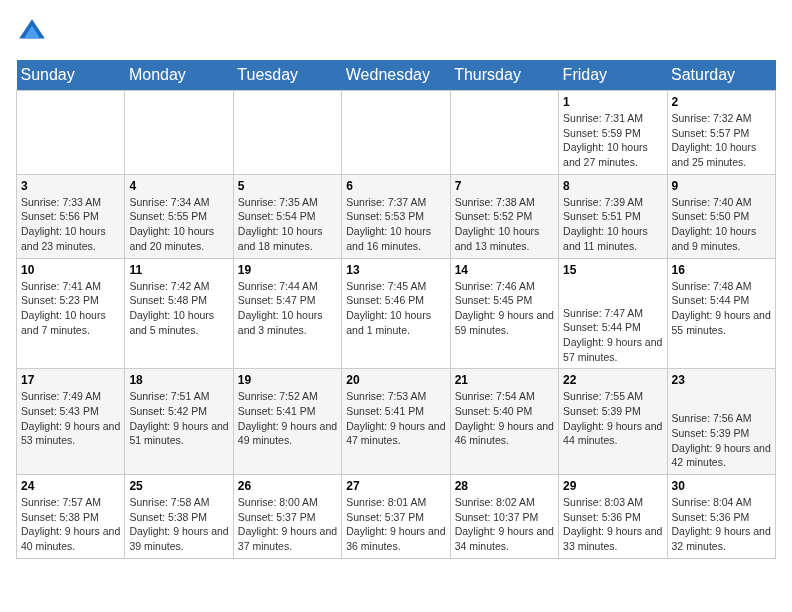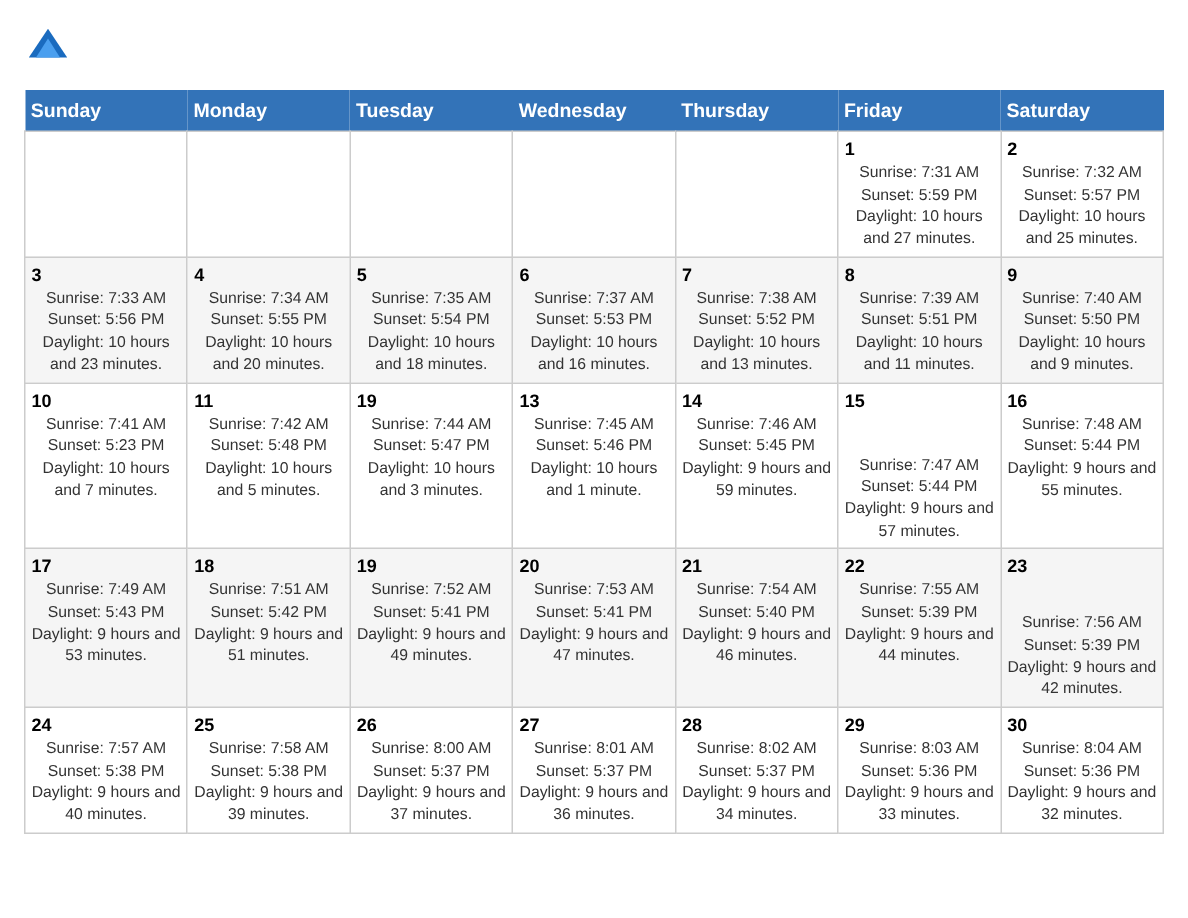--- a/index.html
+++ b/index.html
@@ -48,22 +48,22 @@
     .calendar {
       width: 100%;
       border-collapse: collapse;
       font-size: 11px;
     }
     .calendar th {
       background-color: #3373b8;
       color: #fff;
       padding: 6px 4px;
       text-align: left;
-      font-size: 13px;
-      font-weight: bold;
+      font-size: 16px;
+      font-weight: normal;
     }
     .calendar td {
       border: 1px solid #ccc;
       vertical-align: top;
       padding: 4px;
       width: 108px;
       min-height: 70px;
       background: #fff;
     }
     .calendar tr:nth-child(even) td {
@@ -72,21 +72,20 @@
     .day-num {
       font-weight: bold;
       font-size: 12px;
       margin-bottom: 2px;
       display: block;
     }
     .day-info {
       font-size: 10.5px;
       color: #333;
       line-height: 1.4;
-      text-align: center;
     }
     .empty-cell {
       background: #fff !important;
     }
   </style>
 </head>
 <body>
 
 <div class="header">
   <div class="logo">
@@ -290,21 +289,21 @@
         </td>
         <td>
           <span class="day-num">27</span>
           <div class="day-info" style="white-space: pre-line;">Sunrise: 8:01 AM
 Sunset: 5:37 PM
 Daylight: 9 hours and 36 minutes.</div>
         </td>
         <td>
           <span class="day-num">28</span>
           <div class="day-info" style="white-space: pre-line;">Sunrise: 8:02 AM
-Sunset: 5:37 PM
+Sunset: 10:37 PM
 Daylight: 9 hours and 34 minutes.</div>
         </td>
         <td>
           <span class="day-num">29</span>
           <div class="day-info" style="white-space: pre-line;">Sunrise: 8:03 AM
 Sunset: 5:36 PM
 Daylight: 9 hours and 33 minutes.</div>
         </td>
         <td>
           <span class="day-num">30</span>

